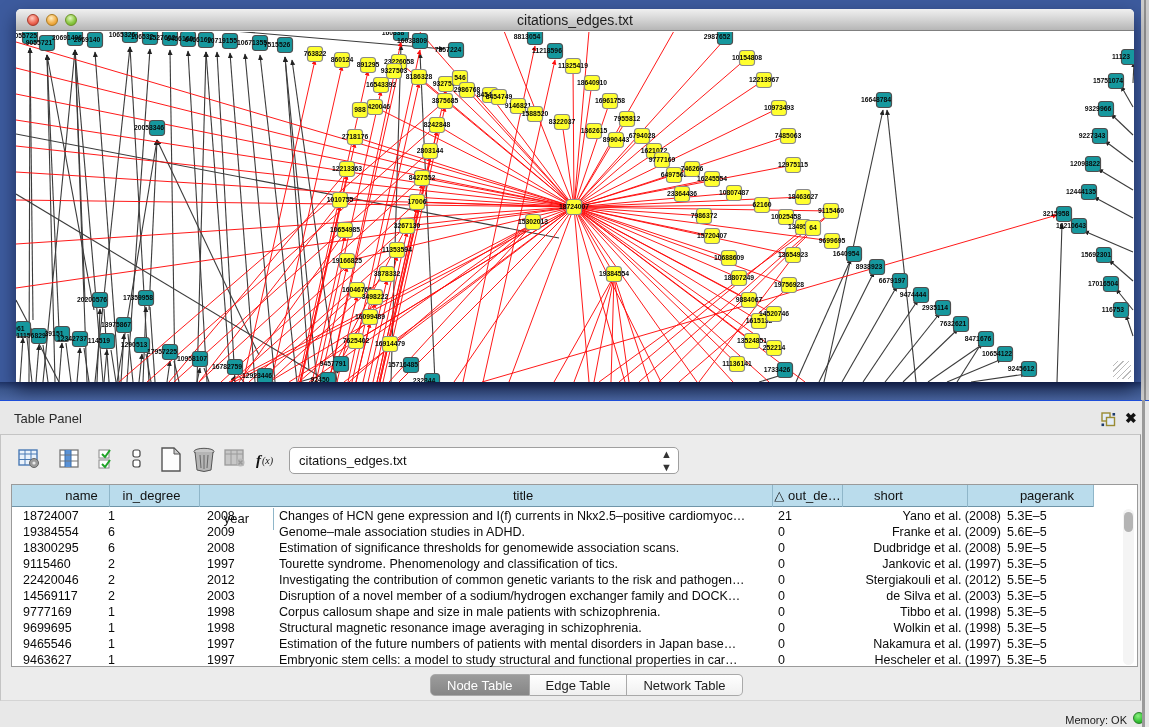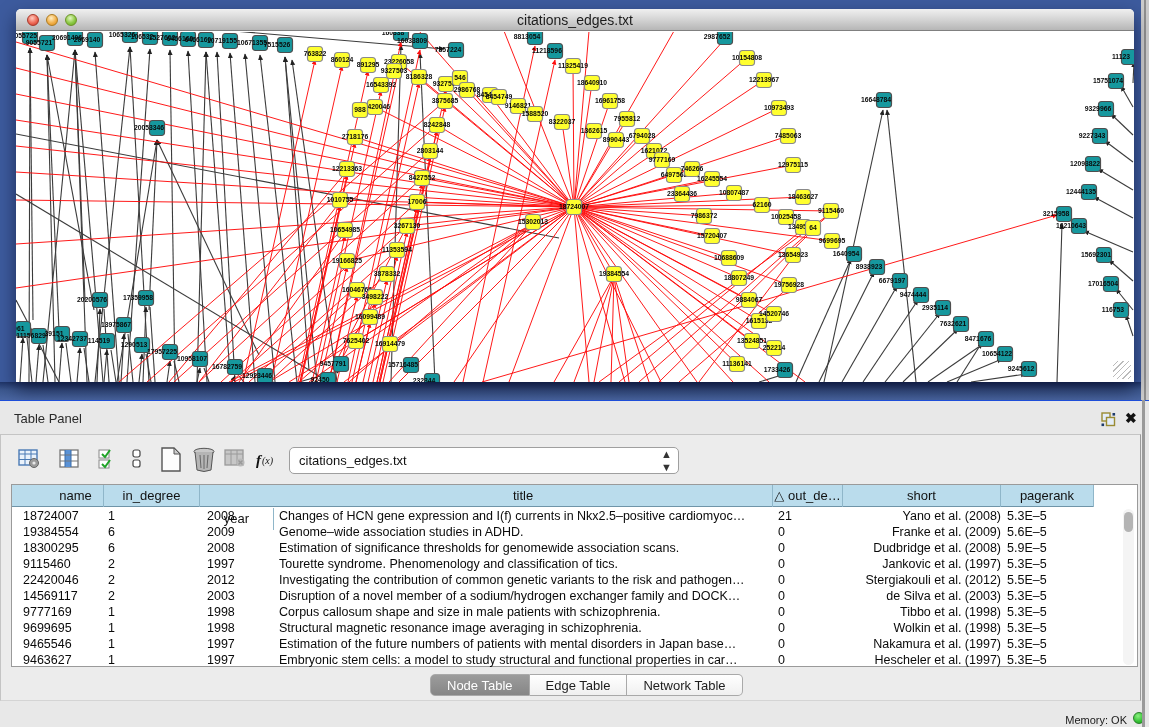--- a/index.html
+++ b/index.html
@@ -913,43 +913,43 @@
           <path d="M13.5,10.5 l4,4 m0,-4 l-4,4" stroke="#999" stroke-width="1.4"></path>
         </g>
 
         <text x="245" y="22" font-size="15" font-style="italic" font-weight="bold" fill="#111" font-family="Liberation Serif,serif">f</text>
         <text x="251" y="21" font-size="10" font-style="italic" fill="#111" font-family="Liberation Serif,serif">(x)</text>
       </svg>
     </div>
     <div id="combo">citations_edges.txt<div class="arr">▲<br>▼</div></div>
     <div id="tblwrap">
       <div id="thead">
-        <div style="left:0;width:92px;padding-left:36px;">name</div>
+        <div style="left:6px;width:92px;padding-left:36px;">name</div>
         <div style="left:92px;width:96px;">in_degree</div>
         <div style="left:188px;width:74px;margin-top:23px;">year</div>
         <div style="left:262px;width:499px;">title</div>
         <div style="left:761px;width:70px;">△ out_de…</div>
-        <div style="left:831px;width:158px;">short</div>
+        <div style="left:798px;width:158px;">short</div>
         <div style="left:989px;width:93px;">pagerank</div>
       </div>
       <div class="tbody">
 <div class="tr">
             <div class="c1">18724007</div>
             <div class="c2">1</div>
             <div class="c3">2008</div>
             <div class="c4">Changes of HCN gene expression and I(f) currents in Nkx2.5–positive cardiomyoc…</div>
             <div class="c5">21</div>
             <div class="c6">Yano et al. (2008)</div>
             <div class="c7">5.3E–5</div>
           </div>
 <div class="tr">
             <div class="c1">19384554</div>
             <div class="c2">6</div>
             <div class="c3">2009</div>
-            <div class="c4">Genome–wide association studies in ADHD.</div>
+            <div class="c4">Genome–male association studies in ADHD.</div>
             <div class="c5">0</div>
             <div class="c6">Franke et al. (2009)</div>
             <div class="c7">5.6E–5</div>
           </div>
 <div class="tr">
             <div class="c1">18300295</div>
             <div class="c2">6</div>
             <div class="c3">2008</div>
             <div class="c4">Estimation of significance thresholds for genomewide association scans.</div>
             <div class="c5">0</div>

